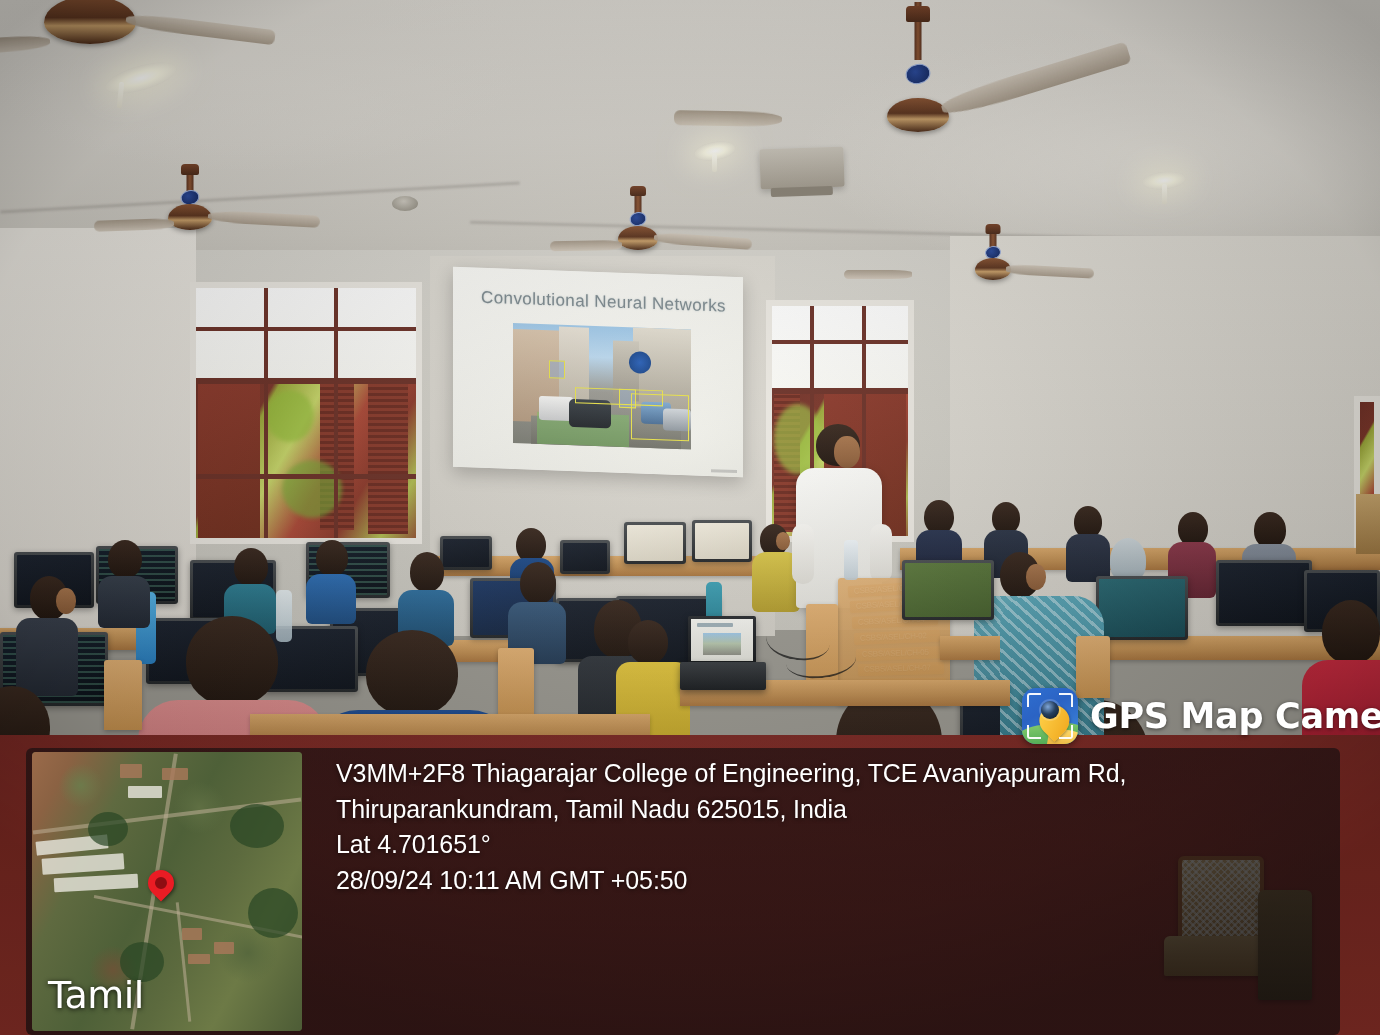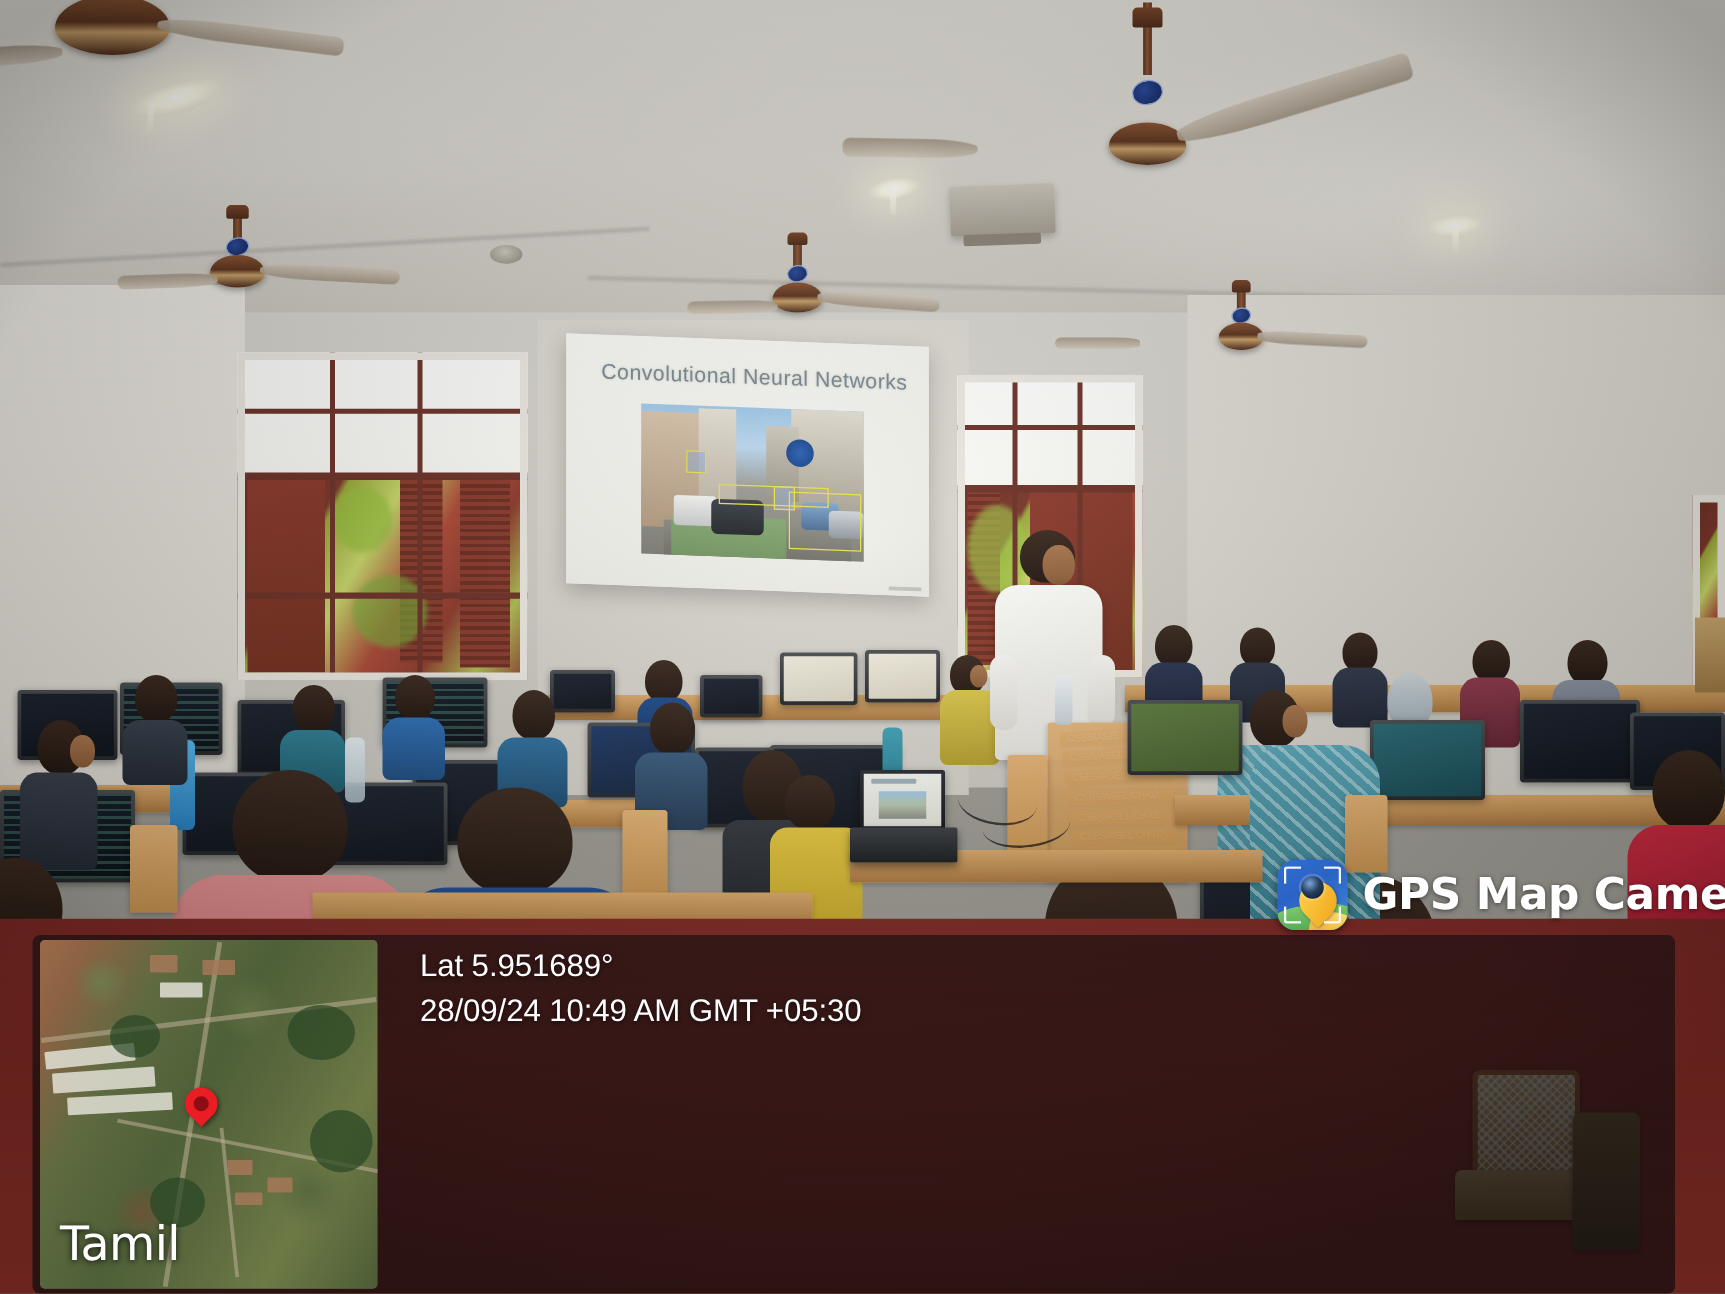--- a/index.html
+++ b/index.html
@@ -808,18 +808,20 @@
       <div class="map-tree" style="left:56px;top:60px;width:40px;height:34px;"></div>
       <div class="map-tree" style="left:198px;top:52px;width:54px;height:44px;"></div>
       <div class="map-tree" style="left:216px;top:136px;width:50px;height:50px;"></div>
       <div class="map-tree" style="left:88px;top:190px;width:44px;height:40px;"></div>
 
       <div class="map-pin"></div>
       <div class="google-wm">Tamil</div>
     </div>
 
     <div class="info-text">
-      <div class="loc-line">Lat 5.951689°</div>
-      <div class="loc-line">28/09/24 10:49 AM GMT +05:30</div>
+      <div class="loc-line">V3MM+2F8 Thiagarajar College of Engineering, TCE Avaniyapuram Rd,</div>
+      <div class="loc-line">Thiruparankundram, Tamil Nadu 625015, India</div>
+      <div class="loc-line">Lat 4.701651°</div>
+      <div class="loc-line">28/09/24 10:11 AM GMT +05:50</div>
     </div>
   </div>
 
 </div>
 
 </body></html>

